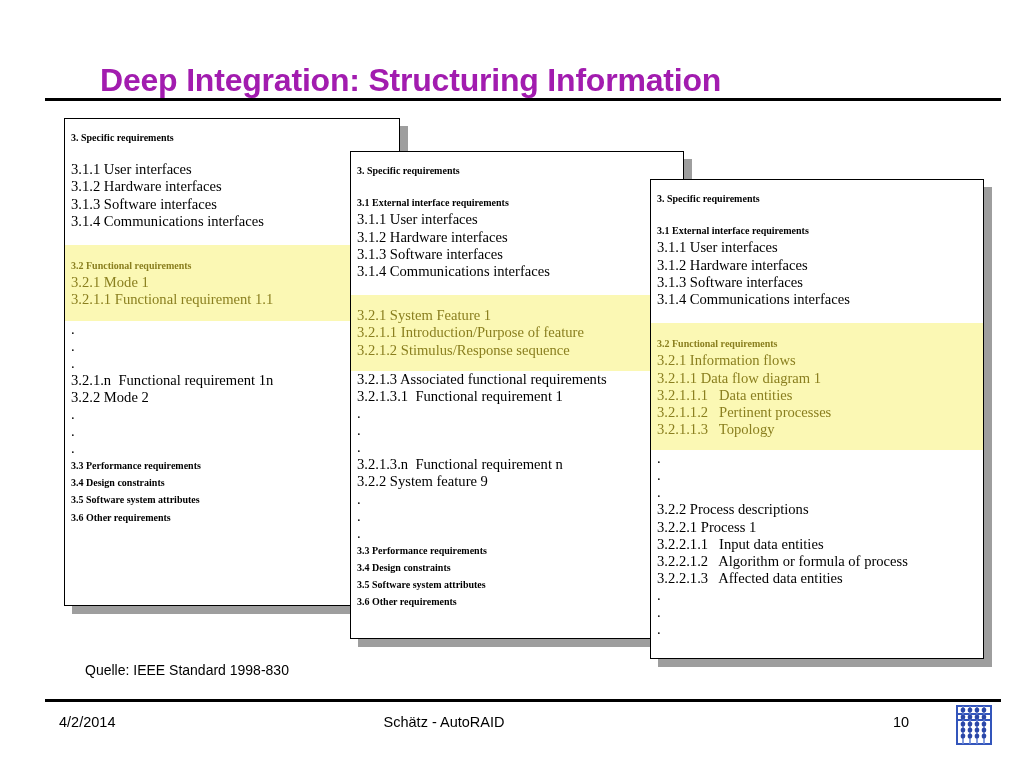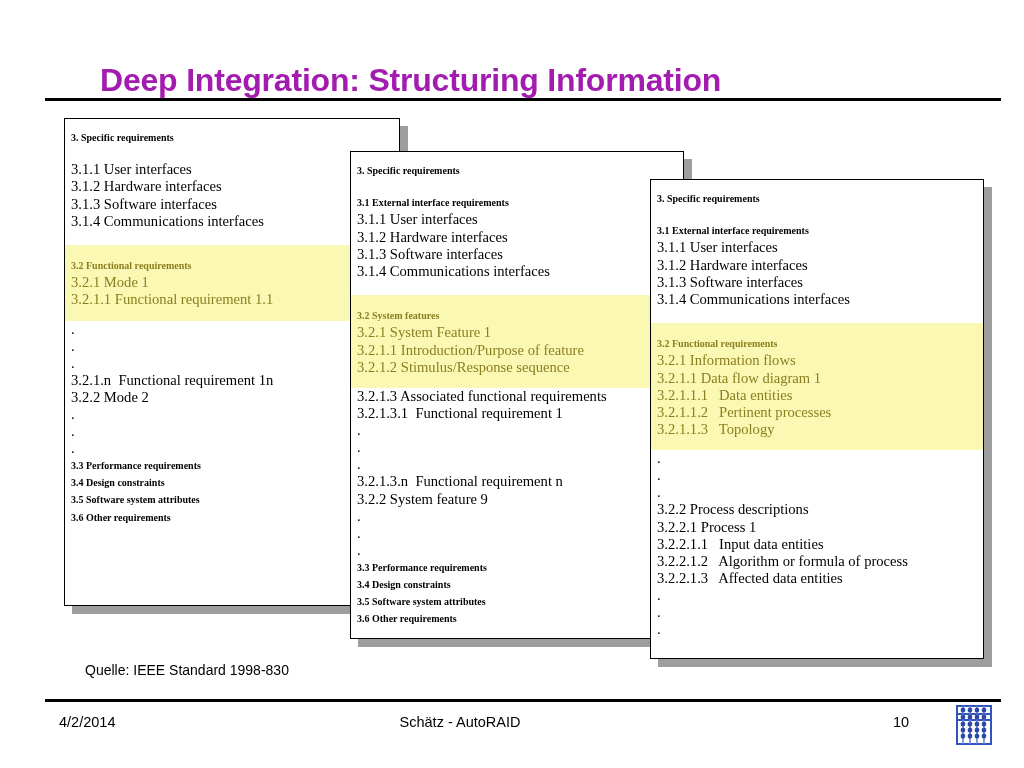--- a/index.html
+++ b/index.html
@@ -110,21 +110,21 @@
     z-index: 10;
   }
   .footer-txt {
     position: absolute;
     font-family: "Liberation Sans", sans-serif;
     font-size: 14.5px;
     color: #000000;
     z-index: 10;
   }
   #footer-date { left: 59px;  top: 714px; }
-  #footer-center { left: 0; top: 714px; width: 888px; text-align: center; margin-left: 16px; }
+  #footer-center { left: 0; top: 714px; width: 888px; text-align: center; }
   #footer-page { left: 893px; top: 714px; }
 
   
   #logo {
     position: absolute;
     left: 956px;
     top: 705px;
     width: 36px;
     height: 40px;
     z-index: 10;
@@ -180,21 +180,20 @@
         <span class="ln gap"></span>
         <div>
           <span class="ln b">3.1 External interface requirements</span>
           <span class="ln">3.1.1 User interfaces</span>
           <span class="ln">3.1.2 Hardware interfaces</span>
           <span class="ln">3.1.3 Software interfaces</span>
           <span class="ln">3.1.4 Communications interfaces</span>
         </div>
         <span class="ln gap"></span>
         <div class="hl-band">
-          <span class="ln b">3.2 System features</span>
           <span class="ln">3.2.1 System Feature 1</span>
           <span class="ln">3.2.1.1 Introduction/Purpose of feature</span>
           <span class="ln">3.2.1.2 Stimulus/Response sequence</span>
         </div>
         <div>
           <span class="ln">3.2.1.3 Associated functional requirements</span>
           <span class="ln">3.2.1.3.1  Functional requirement 1</span>
           <span class="ln dot">.</span>
           <span class="ln dot">.</span>
           <span class="ln dot">.</span>

